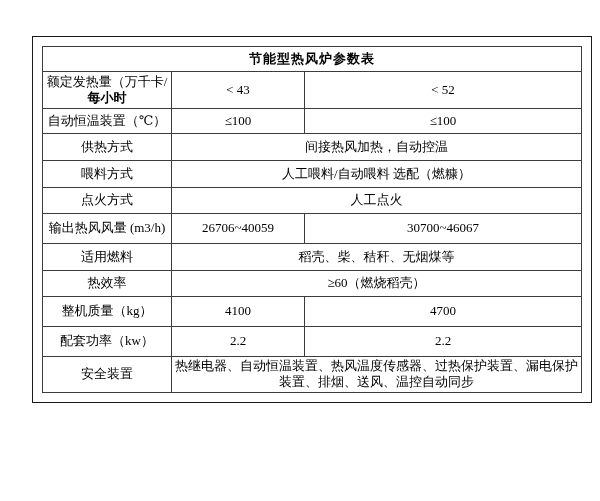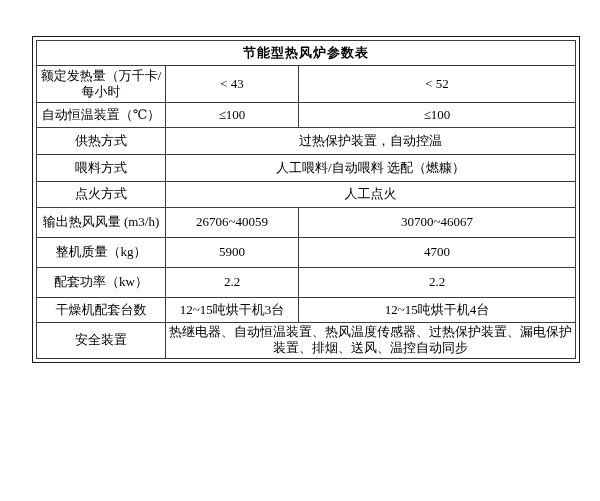--- a/index.html
+++ b/index.html
@@ -17,21 +17,21 @@
     width: 600px;
     height: 501px;
     background: #ffffff;
   }
   
   .table-frame {
     position: absolute;
     left: 32px;
     top: 36px;
     border: 1px solid #1b1b1b;
-    padding: 3px;
+    padding: 9px;
     background: #ffffff;
   }
   table.spec {
     border-collapse: collapse;
     table-layout: fixed;
     width: 539px;
   }
   table.spec td {
     border: 1px solid #3c3c3c;
     text-align: center;
@@ -40,21 +40,21 @@
     line-height: 1.25;
     padding: 1px 2px;
     overflow: hidden;
     background: #ffffff;
   }
   td.title-cell {
     font-size: 19px;
     font-weight: bold;
     letter-spacing: 1px;
   }
-  .lbl2 { display: block; }
+  .lbl2 { display: block; font-weight: bold; }
 </style>
 </head>
 <body>
 
 <div class="page">
   <div class="table-frame">
     <table class="spec">
       <colgroup>
         <col style="width:129px">
         <col style="width:133px">
@@ -72,49 +72,52 @@
           <td>&lt; 43</td>
           <td>&lt; 52</td>
         </tr>
         <tr style="height:25px">
           <td>自动恒温装置（℃）</td>
           <td>≤100</td>
           <td>≤100</td>
         </tr>
         <tr style="height:27px">
           <td>供热方式</td>
-          <td colspan="2">过热保护装置，自动控温</td>
+          <td colspan="2">间接热风加热，自动控温</td>
         </tr>
         <tr style="height:27px">
           <td>喂料方式</td>
           <td colspan="2">人工喂料/自动喂料 选配（燃糠）</td>
         </tr>
         <tr style="height:26px">
           <td>点火方式</td>
           <td colspan="2">人工点火</td>
         </tr>
         <tr style="height:30px">
           <td>输出热风风量 (m3/h)</td>
           <td>26706~40059</td>
           <td>30700~46067</td>
         </tr>
+        <tr style="height:27px">
+          <td>适用燃料</td>
+          <td colspan="2">稻壳、柴、秸秆、无烟煤等</td>
+        </tr>
+        <tr style="height:26px">
+          <td>热效率</td>
+          <td colspan="2">≥60（燃烧稻壳）</td>
+        </tr>
         <tr style="height:30px">
           <td>整机质量（kg）</td>
-          <td>5900</td>
+          <td>4100</td>
           <td>4700</td>
         </tr>
         <tr style="height:30px">
           <td>配套功率（kw）</td>
           <td>2.2</td>
           <td>2.2</td>
-        </tr>
-        <tr style="height:25px">
-          <td>干燥机配套台数</td>
-          <td>12~15吨烘干机3台</td>
-          <td>12~15吨烘干机4台</td>
         </tr>
         <tr style="height:33px">
           <td>安全装置</td>
           <td colspan="2">热继电器、自动恒温装置、热风温度传感器、过热保护装置、漏电保护装置、排烟、送风、温控自动同步</td>
         </tr>
       </tbody>
     </table>
   </div>
 </div>
 

